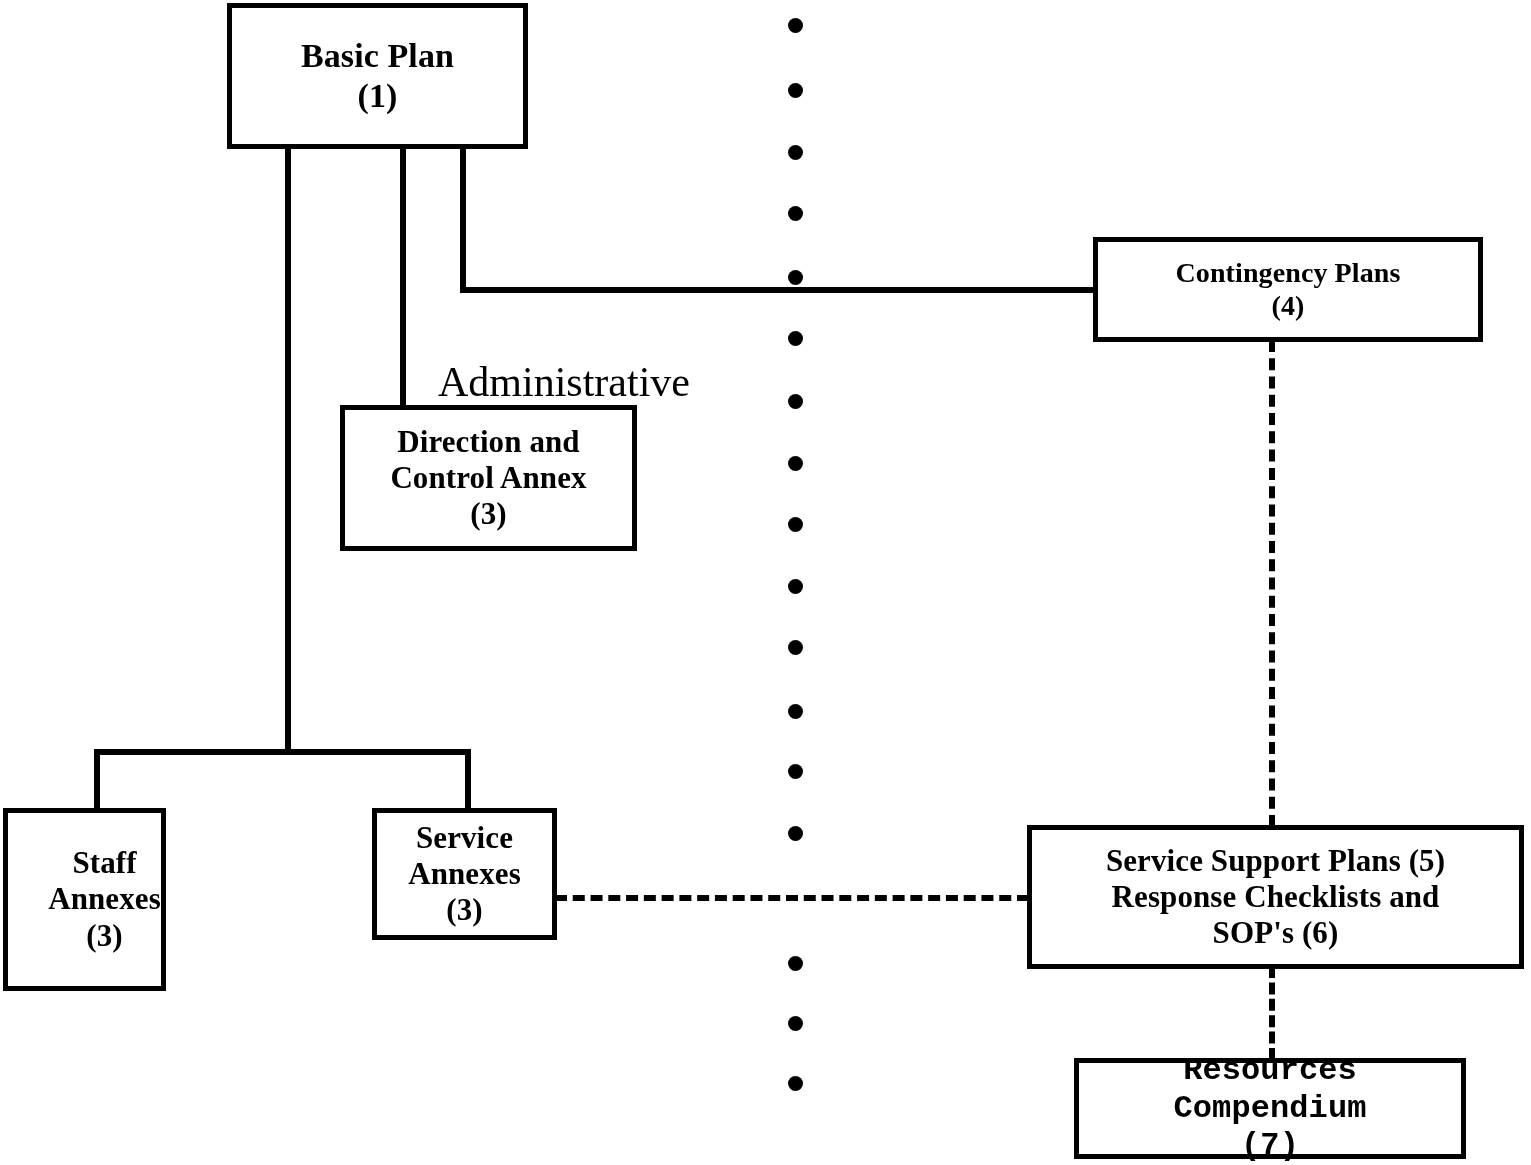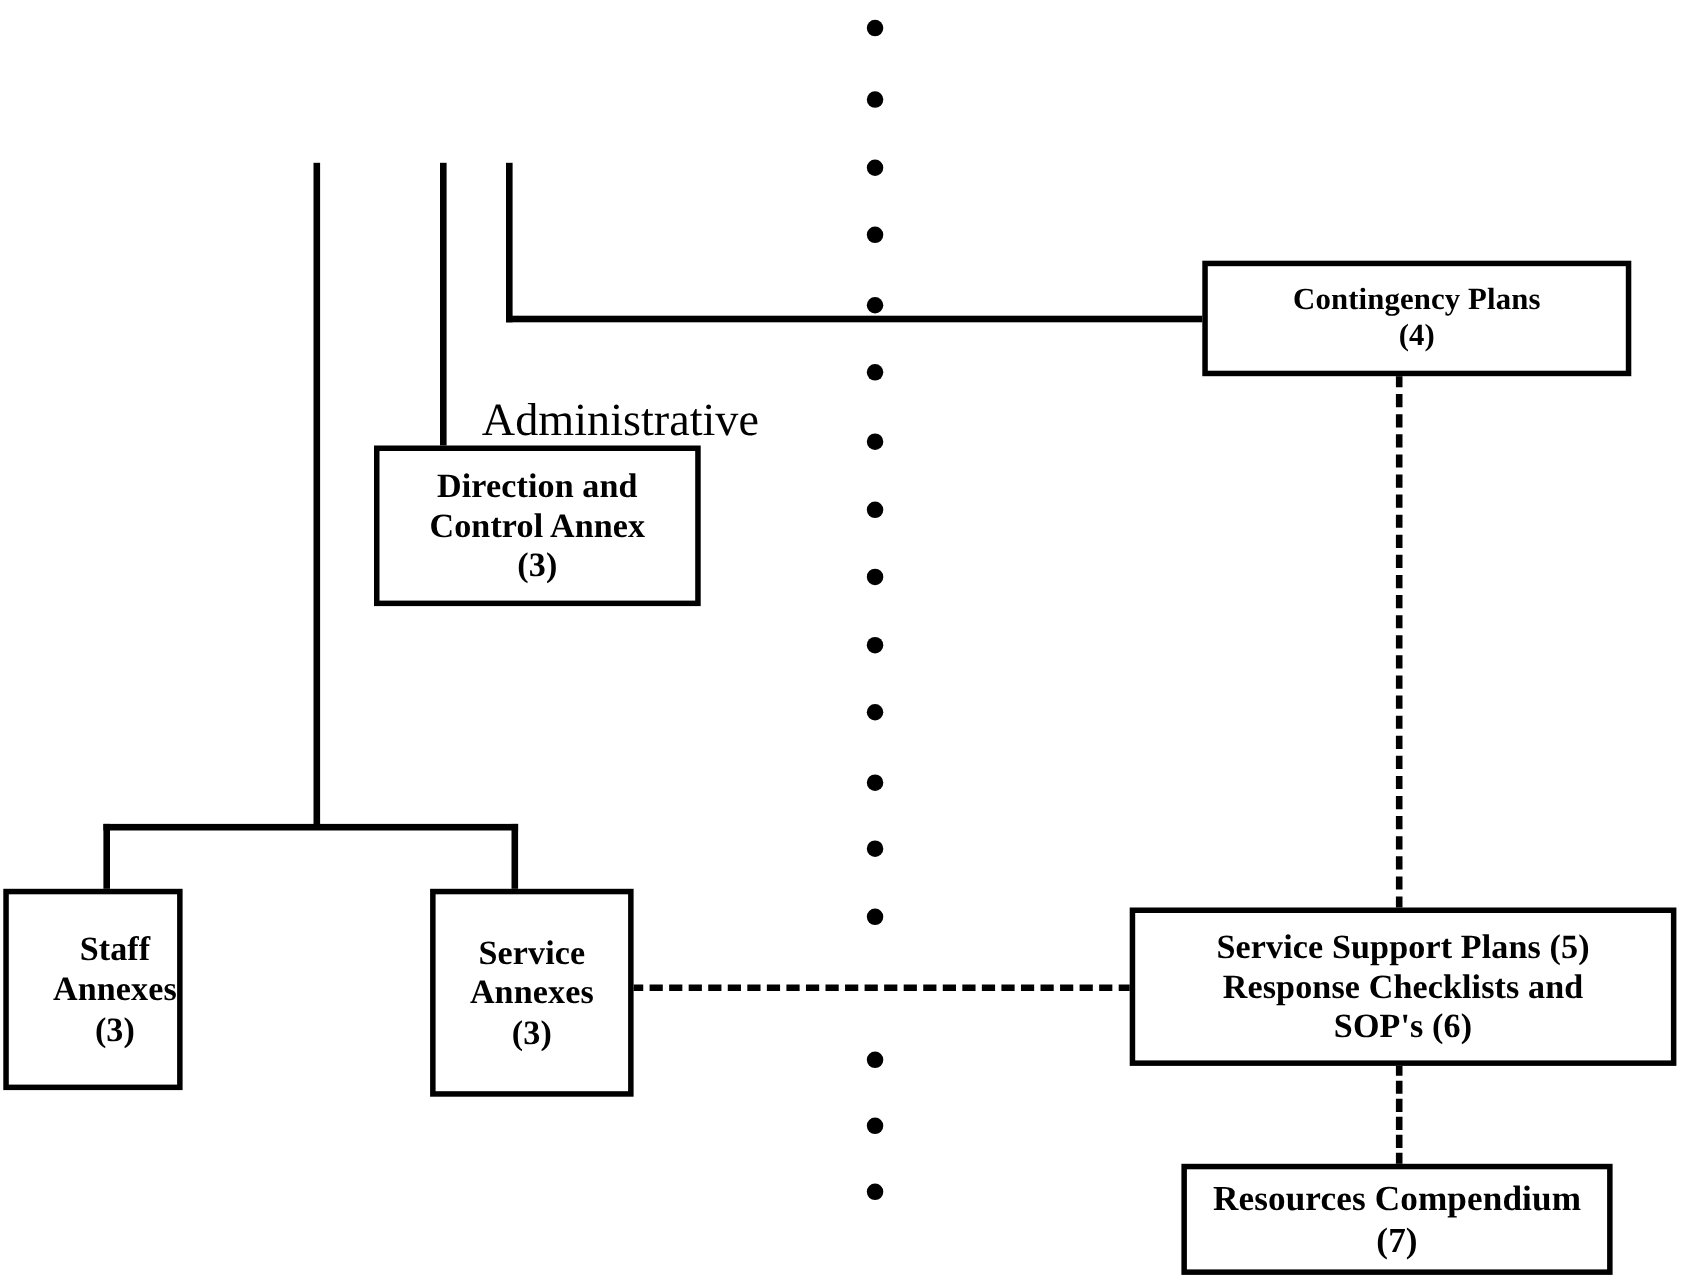--- a/index.html
+++ b/index.html
@@ -44,27 +44,27 @@
 
   #node-direction-control { left: 340px; top: 405px; width: 297px; height: 146px; }
   #node-direction-control .node-text { font-size: 31px; }
 
   #node-contingency     { left: 1093px; top: 237px;  width: 390px; height: 105px; }
   #node-contingency .node-text     { font-size: 28px; }
 
   #node-staff-annexes   { left: 3px;    top: 808px;  width: 163px; height: 183px; padding-left: 40px; }
   #node-staff-annexes .node-text   { font-size: 31px; }
 
-  #node-service-annexes { left: 391px;  top: 808px;  width: 185px; height: 189px; }
+  #node-service-annexes { left: 372px;  top: 808px;  width: 185px; height: 132px; }
   #node-service-annexes .node-text { font-size: 31px; }
 
   #node-service-support { left: 1027px; top: 825px;  width: 497px; height: 144px; }
   #node-service-support .node-text { font-size: 31px; }
 
-  #node-resources       { left: 1074px; top: 1058px; width: 392px; height: 101px; }
+  #node-resources       { left: 1074px; top: 1058px; width: 392px; height: 101px; font-family: Liberation Mono, monospace; }
   #node-resources .node-text       { font-size: 32px; }
 
   
   .free-label {
     position: absolute;
     font-size: 42px;
     font-weight: normal;
     white-space: nowrap;
     z-index: 6;
   }
@@ -161,20 +161,24 @@
   <div class="conn conn-v" id="conn-bus-staff"></div>
   <div class="conn conn-v" id="conn-bus-service"></div>
   <div class="conn conn-v" id="conn-bp-dc"></div>
   <div class="conn conn-v" id="conn-bp-cp-v"></div>
   <div class="conn conn-h" id="conn-bp-cp-h"></div>
 
   <div class="dash-h" id="dash-service-support"></div>
   <div class="dash-v" id="dash-cp-ssp"></div>
   <div class="dash-v" id="dash-ssp-rc"></div>
 
+  <div class="node" id="node-basic-plan">
+    <span class="node-text">Basic Plan
+(1)</span>
+  </div>
 
   <div class="node" id="node-direction-control">
     <span class="node-text">Direction and
 Control Annex
 (3)</span>
   </div>
 
   <div class="node" id="node-contingency">
     <span class="node-text">Contingency Plans
 (4)</span>

